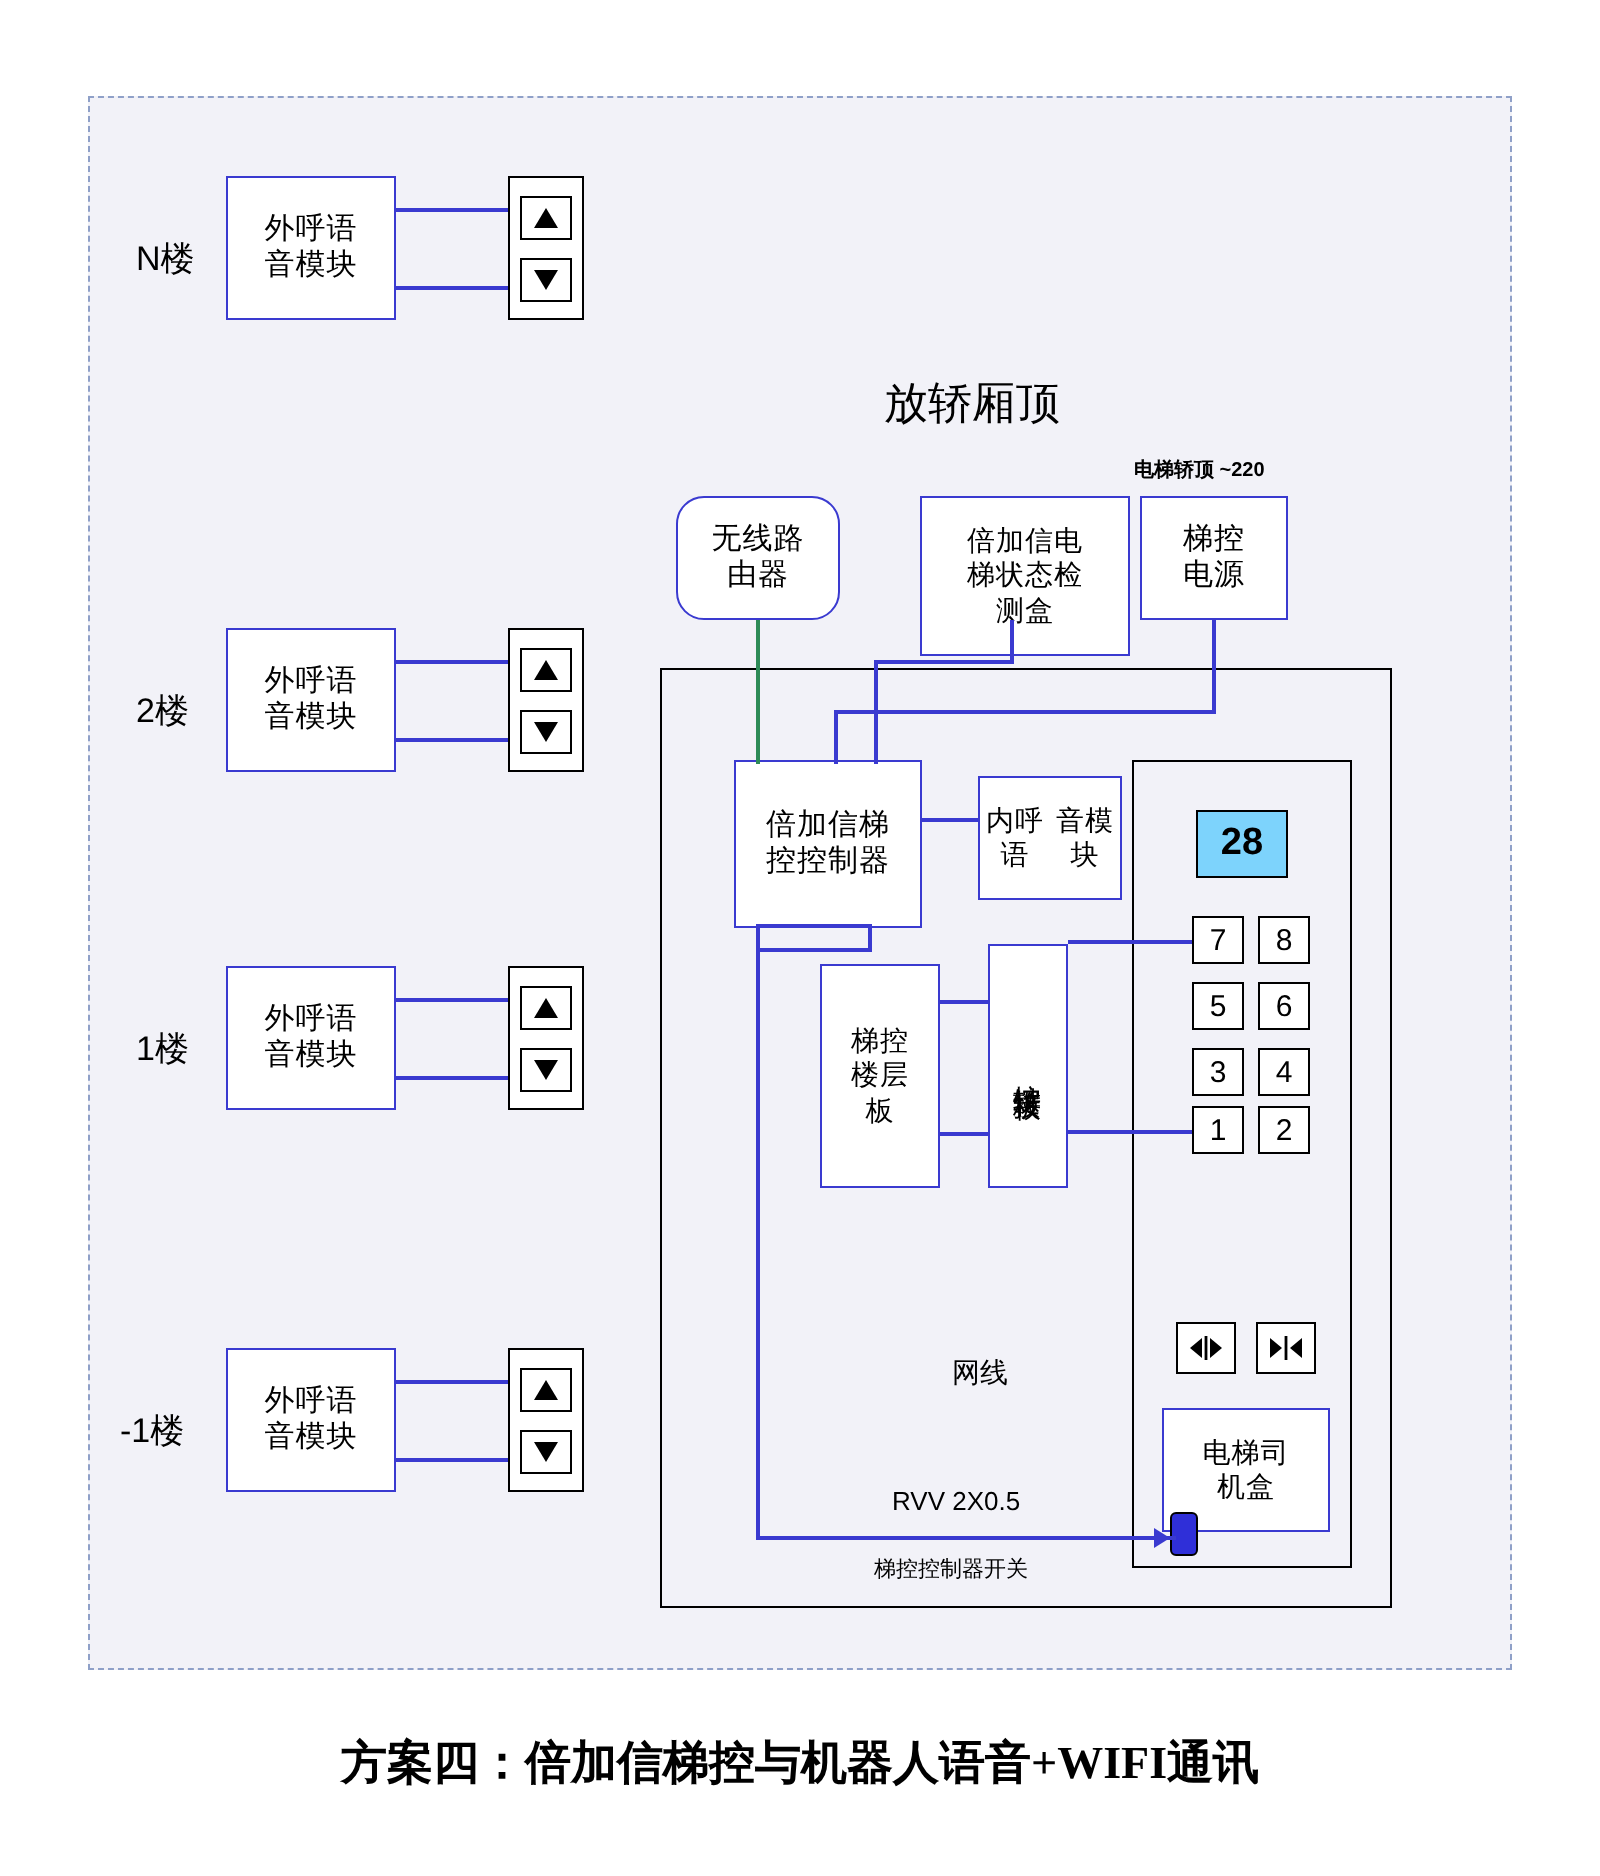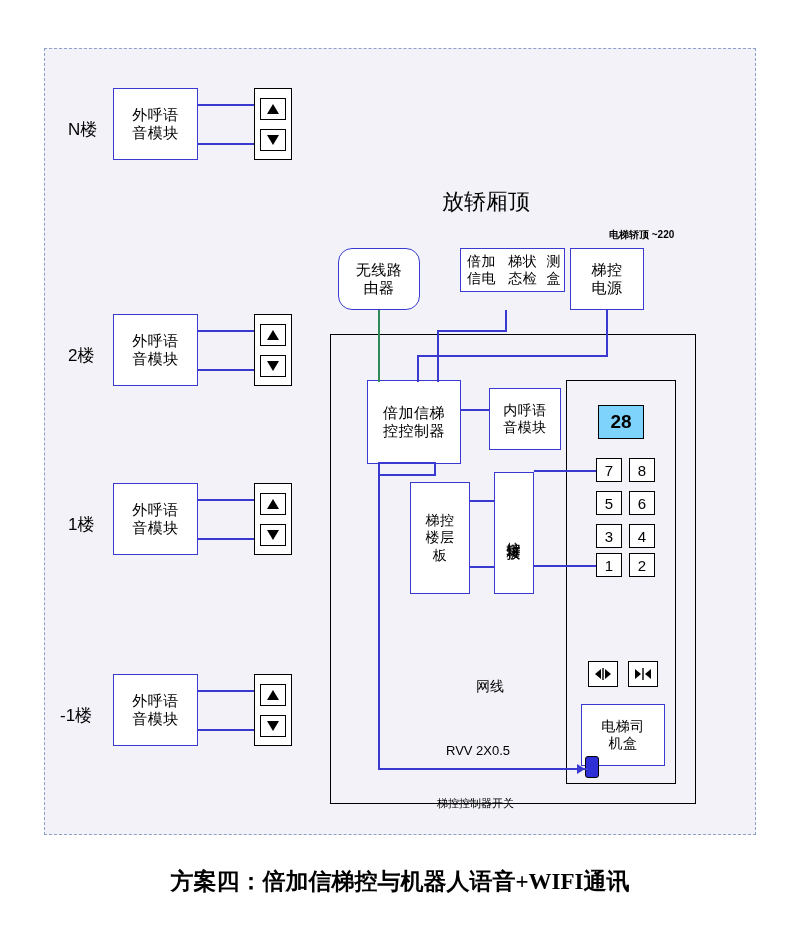--- a/index.html
+++ b/index.html
@@ -254,48 +254,48 @@
     </div>
     <div class="keycap">
       <svg width="14" height="12" viewBox="0 0 14 12">
           <polygon points="7,11 13,1 1,1" fill="#000"></polygon>
         </svg>
     </div>
   </div>
 
   <div class="title-text" style="left:442px; top:187px;">放轿厢顶</div>
 
-  <div class="small-text" style="left:567px; top:228px; font-weight:bold;margin-left:42px;">电梯轿顶 ~220</div>
+  <div class="small-text" style="left:567px; top:228px; font-weight:bold;">电梯轿顶 ~220</div>
 
   <div class="box" style="left:338px; top:248px; width:82px; height:62px; flex-direction:column;border-radius:14px;">
     <span>无线路</span>
     <span>由器</span>
   </div>
 
-  <div class="box" style="left:460px; top:248px; width:105px; height:44px; font-size:14px;">
+  <div class="box" style="left:460px; top:248px; width:105px; height:80px; flex-direction:column; font-size:14px;">
     <span>倍加信电</span>
     <span>梯状态检</span>
     <span>测盒</span>
   </div>
 
   <div class="box" style="left:570px; top:248px; width:74px; height:62px; flex-direction:column;">
     <span>梯控</span>
     <span>电源</span>
   </div>
 
   <div class="outline" style="left:330px; top:334px; width:366px; height:470px;"></div>
 
   <div class="outline" style="left:566px; top:380px; width:110px; height:404px;"></div>
 
   <div class="box" style="left:367px; top:380px; width:94px; height:84px; flex-direction:column;">
     <span>倍加信梯</span>
     <span>控控制器</span>
   </div>
 
-  <div class="box" style="left:489px; top:388px; width:72px; height:62px; flex-direction:column; font-size:14px;">
+  <div class="box" style="left:489px; top:388px; width:72px; height:62px; flex-direction:row; font-size:14px;">
     <span>内呼语</span>
     <span>音模块</span>
   </div>
 
   <div class="box" style="left:410px; top:482px; width:60px; height:112px; flex-direction:column; font-size:14px;">
     <span>梯控</span>
     <span>楼层</span>
     <span>板</span>
   </div>
 
@@ -331,21 +331,21 @@
 
   <div class="box" style="left:581px; top:704px; width:84px; height:62px; flex-direction:column; font-size:14px;">
     <span>电梯司</span>
     <span>机盒</span>
   </div>
 
   <div class="switch-dot" style="left:585px; top:756px;"></div>
 
   <div class="plain-text" style="left:476px; top:678px; font-size:14px;">网线</div>
   <div class="plain-text" style="left:446px; top:743px; font-size:13px;">RVV 2X0.5</div>
-  <div class="small-text" style="left:437px; top:777px; font-size:11px;margin-top:19px;">梯控控制器开关</div>
+  <div class="small-text" style="left:437px; top:777px; font-size:11px;">梯控控制器开关</div>
 
   <div class="wire-green" style="left:378px; top:310px; width:2px; height:72px;"></div>
 
   <div class="wire" style="left:505px; top:310px; width:2px; height:22px;"></div>
   <div class="wire" style="left:437px; top:330px; width:70px; height:2px;"></div>
   <div class="wire" style="left:437px; top:330px; width:2px; height:52px;"></div>
 
   <div class="wire" style="left:606px; top:310px; width:2px; height:46px;"></div>
   <div class="wire" style="left:417px; top:355px; width:191px; height:2px;"></div>
   <div class="wire" style="left:417px; top:355px; width:2px; height:27px;"></div>

